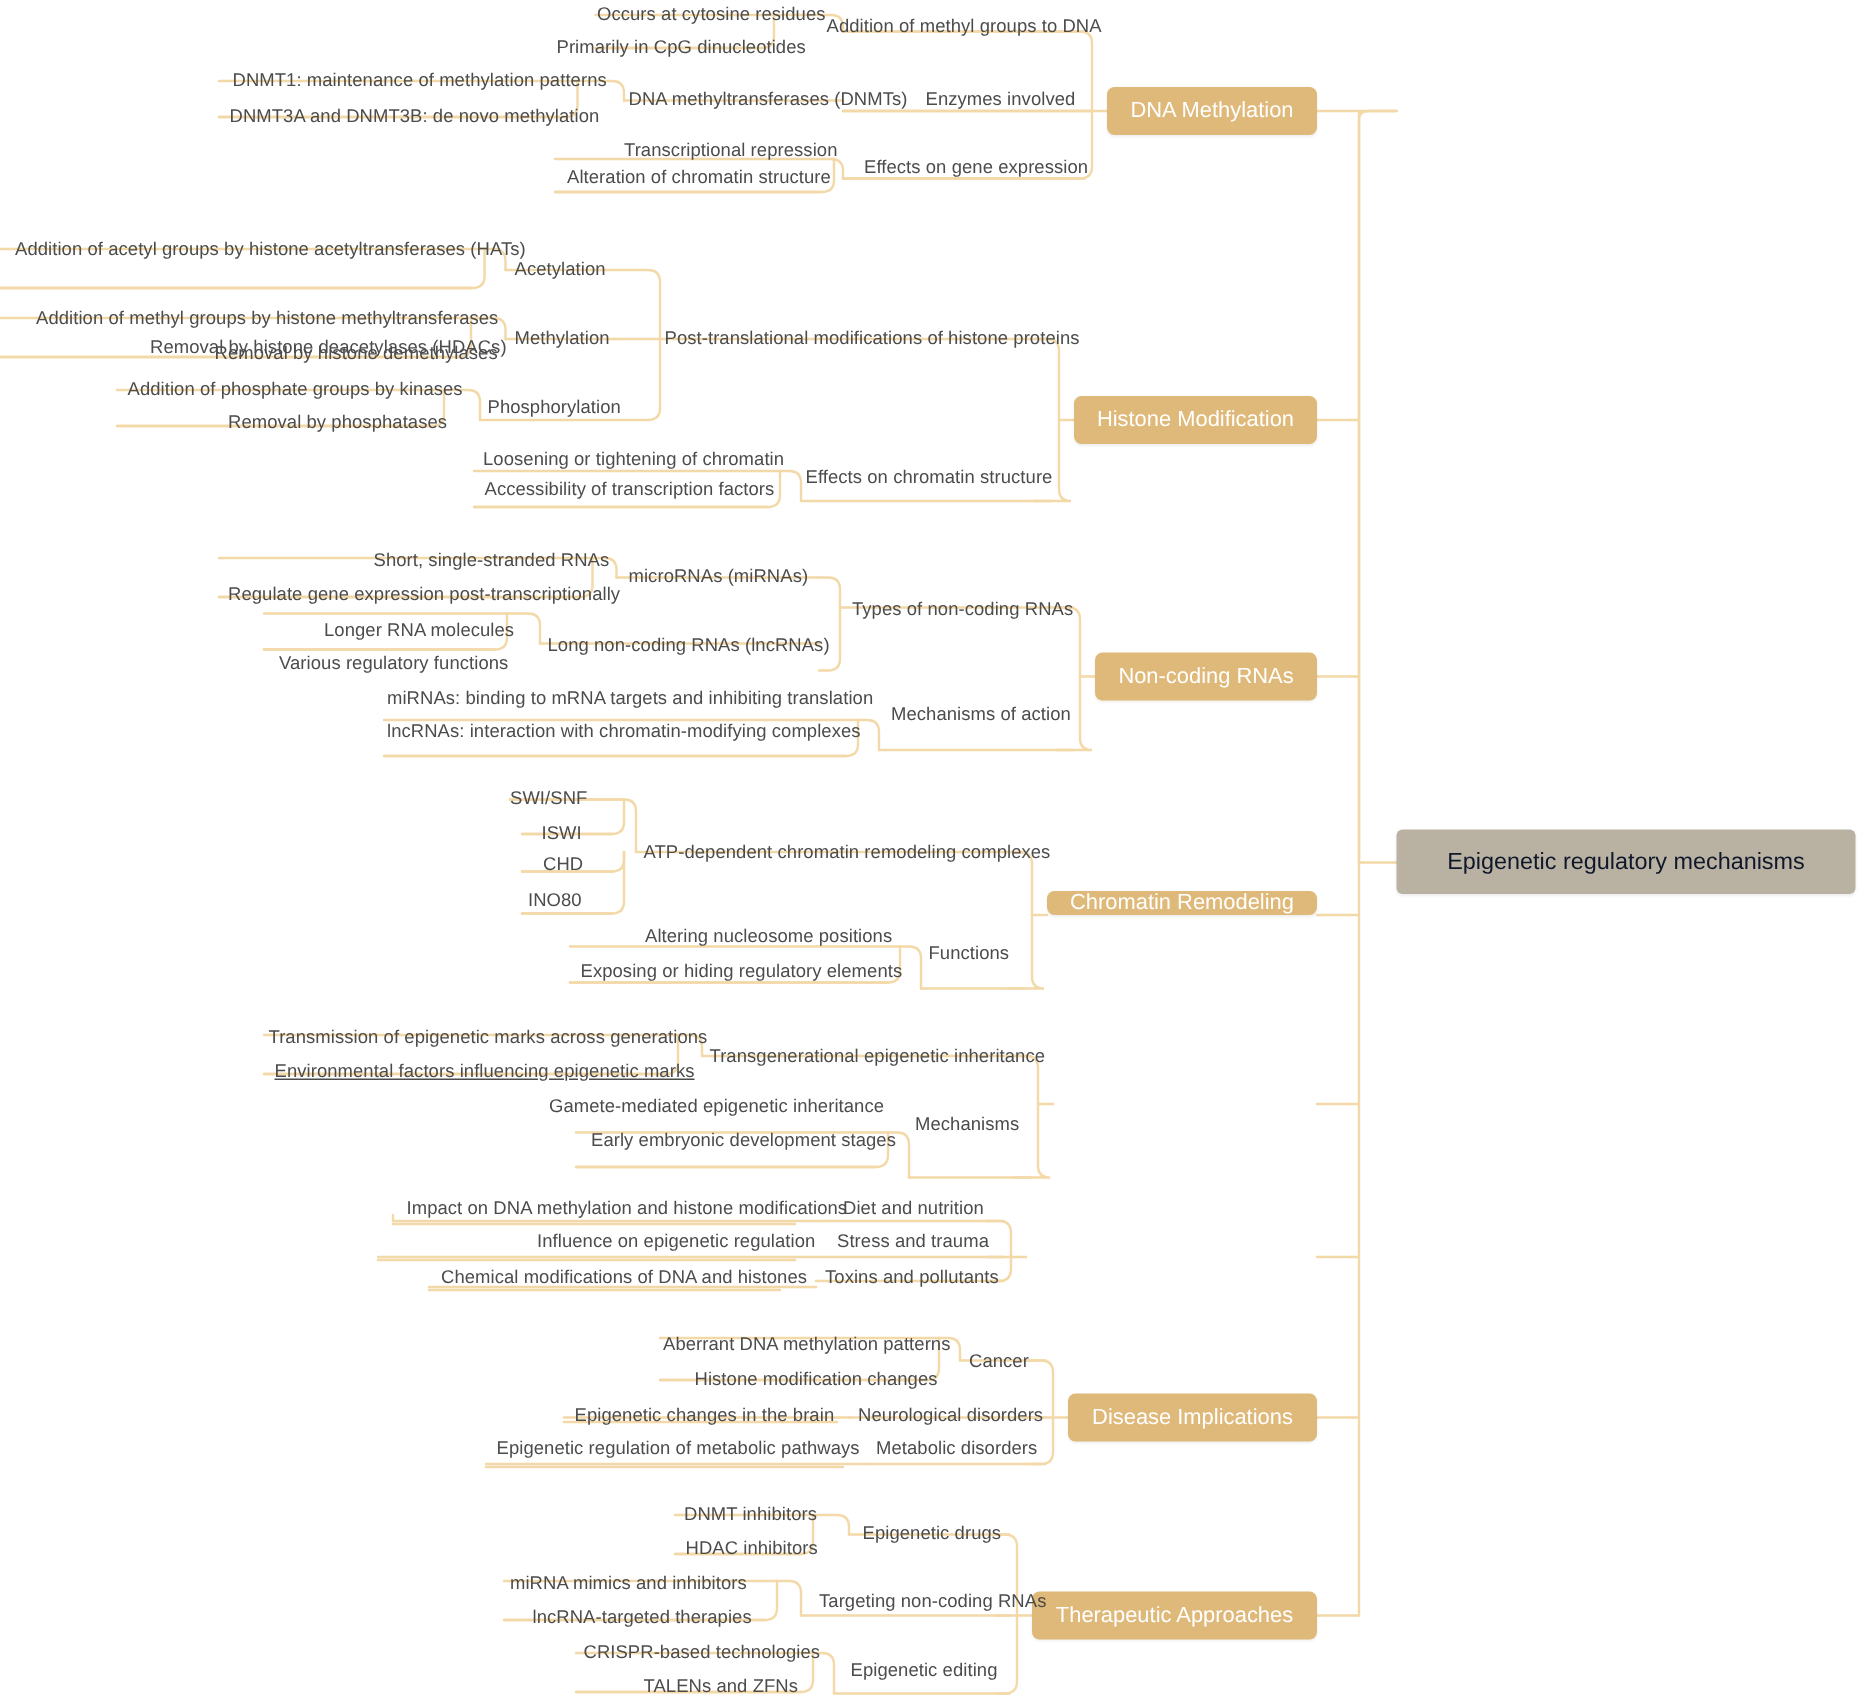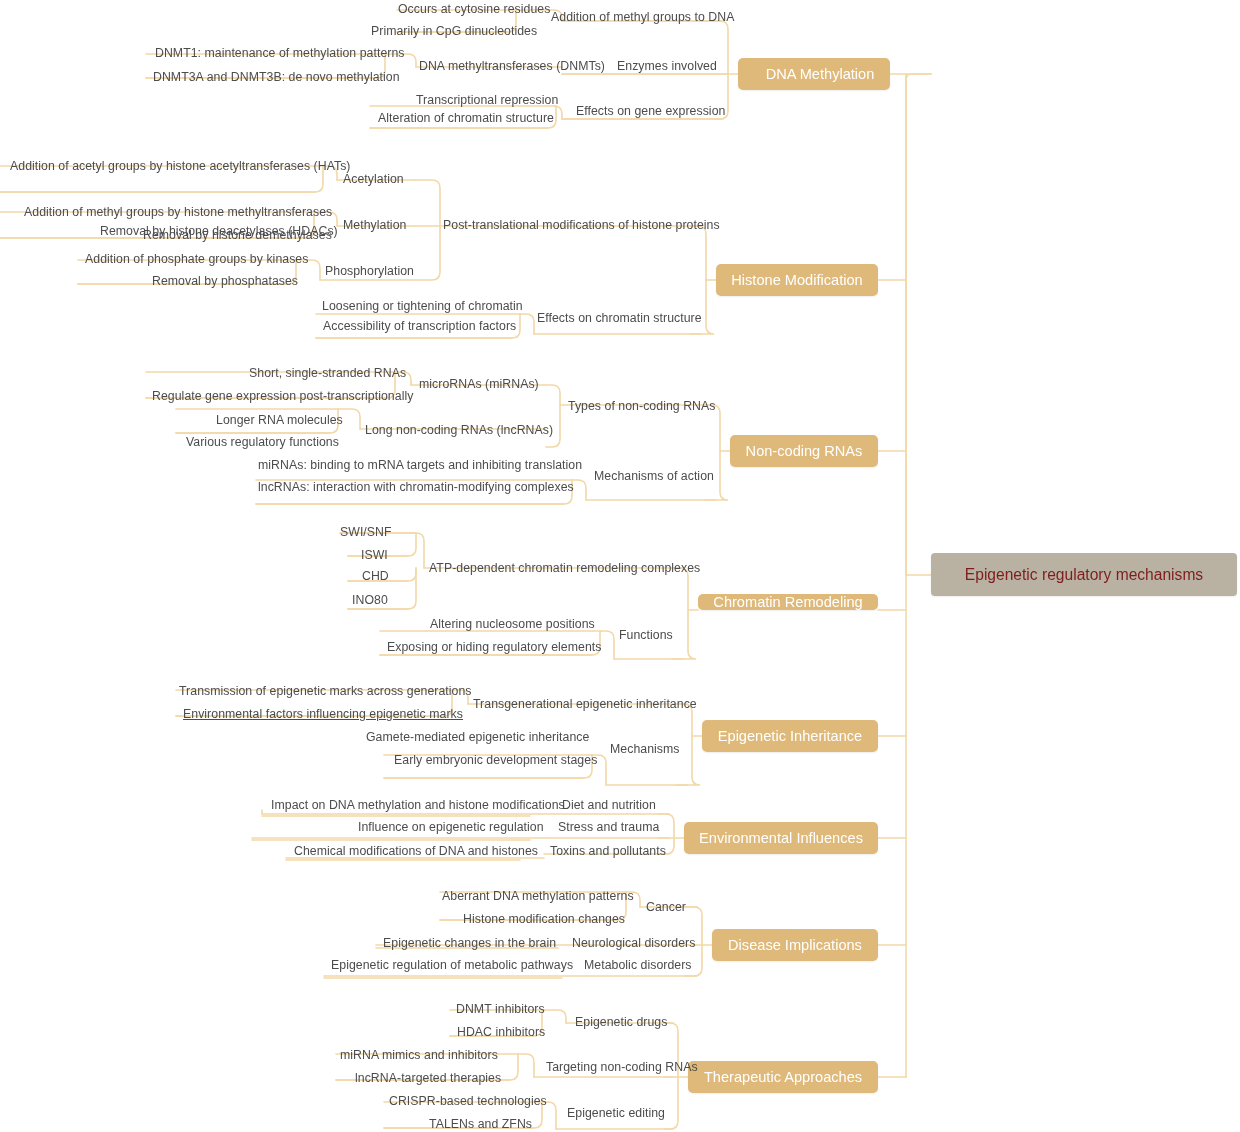--- a/index.html
+++ b/index.html
@@ -40,21 +40,21 @@
     align-items:center;
     justify-content:center;
     box-shadow:0 1px 2px rgba(0,0,0,0.07);
     white-space:nowrap;
   }
   
   .root{
     position:absolute;
     background:#b9b2a3;
     border-radius:4px;
-    color:#7f1d1d;
+    color:#0f172a;
     font-size:15.6px;
     display:flex;
     align-items:center;
     justify-content:center;
     box-shadow:0 1px 2px rgba(0,0,0,0.07);
     white-space:nowrap;
   }
 </style>
 </head>
 <body>
@@ -255,37 +255,31 @@
       <path d="M542 1102 V1120 q0 8 -8 8 H384"></path>
       <path d="M384 1102 H542"></path>
       <path d="M384 1128 H534"></path>
     </g>
   </svg>
 
   <div class="root" style="left:931px; top:553px; width:306px; height:43px;">
     <span>Epigenetic regulatory mechanisms</span>
   </div>
 
-  <div class="branch" style="left:738px; top:58px; width:140px; height:32px;padding-left:12px;">
+  <div class="branch" style="left:738px; top:58px; width:140px; height:32px;">
     <span>DNA Methylation</span>
   </div>
   <div class="branch" style="left:716px; top:264px; width:162px; height:32px;">
     <span>Histone Modification</span>
   </div>
   <div class="branch" style="left:730px; top:435px; width:148px; height:32px;">
     <span>Non-coding RNAs</span>
   </div>
   <div class="branch" style="left:698px; top:594px; width:180px; height:16px;">
     <span>Chromatin Remodeling</span>
-  </div>
-  <div class="branch" style="left:702px; top:720px; width:176px; height:32px;">
-    <span>Epigenetic Inheritance</span>
-  </div>
-  <div class="branch" style="left:684px; top:822px; width:194px; height:32px;">
-    <span>Environmental Influences</span>
   </div>
   <div class="branch" style="left:712px; top:929px; width:166px; height:32px;">
     <span>Disease Implications</span>
   </div>
   <div class="branch" style="left:688px; top:1061px; width:190px; height:32px;">
     <span>Therapeutic Approaches</span>
   </div>
 
   <div class="node lvl2" style="left:551px; top:11px;"><span>Addition of methyl groups to DNA</span></div>
   <div class="node lvl3" style="left:398px; top:3px;"><span>Occurs at cytosine residues</span></div>

